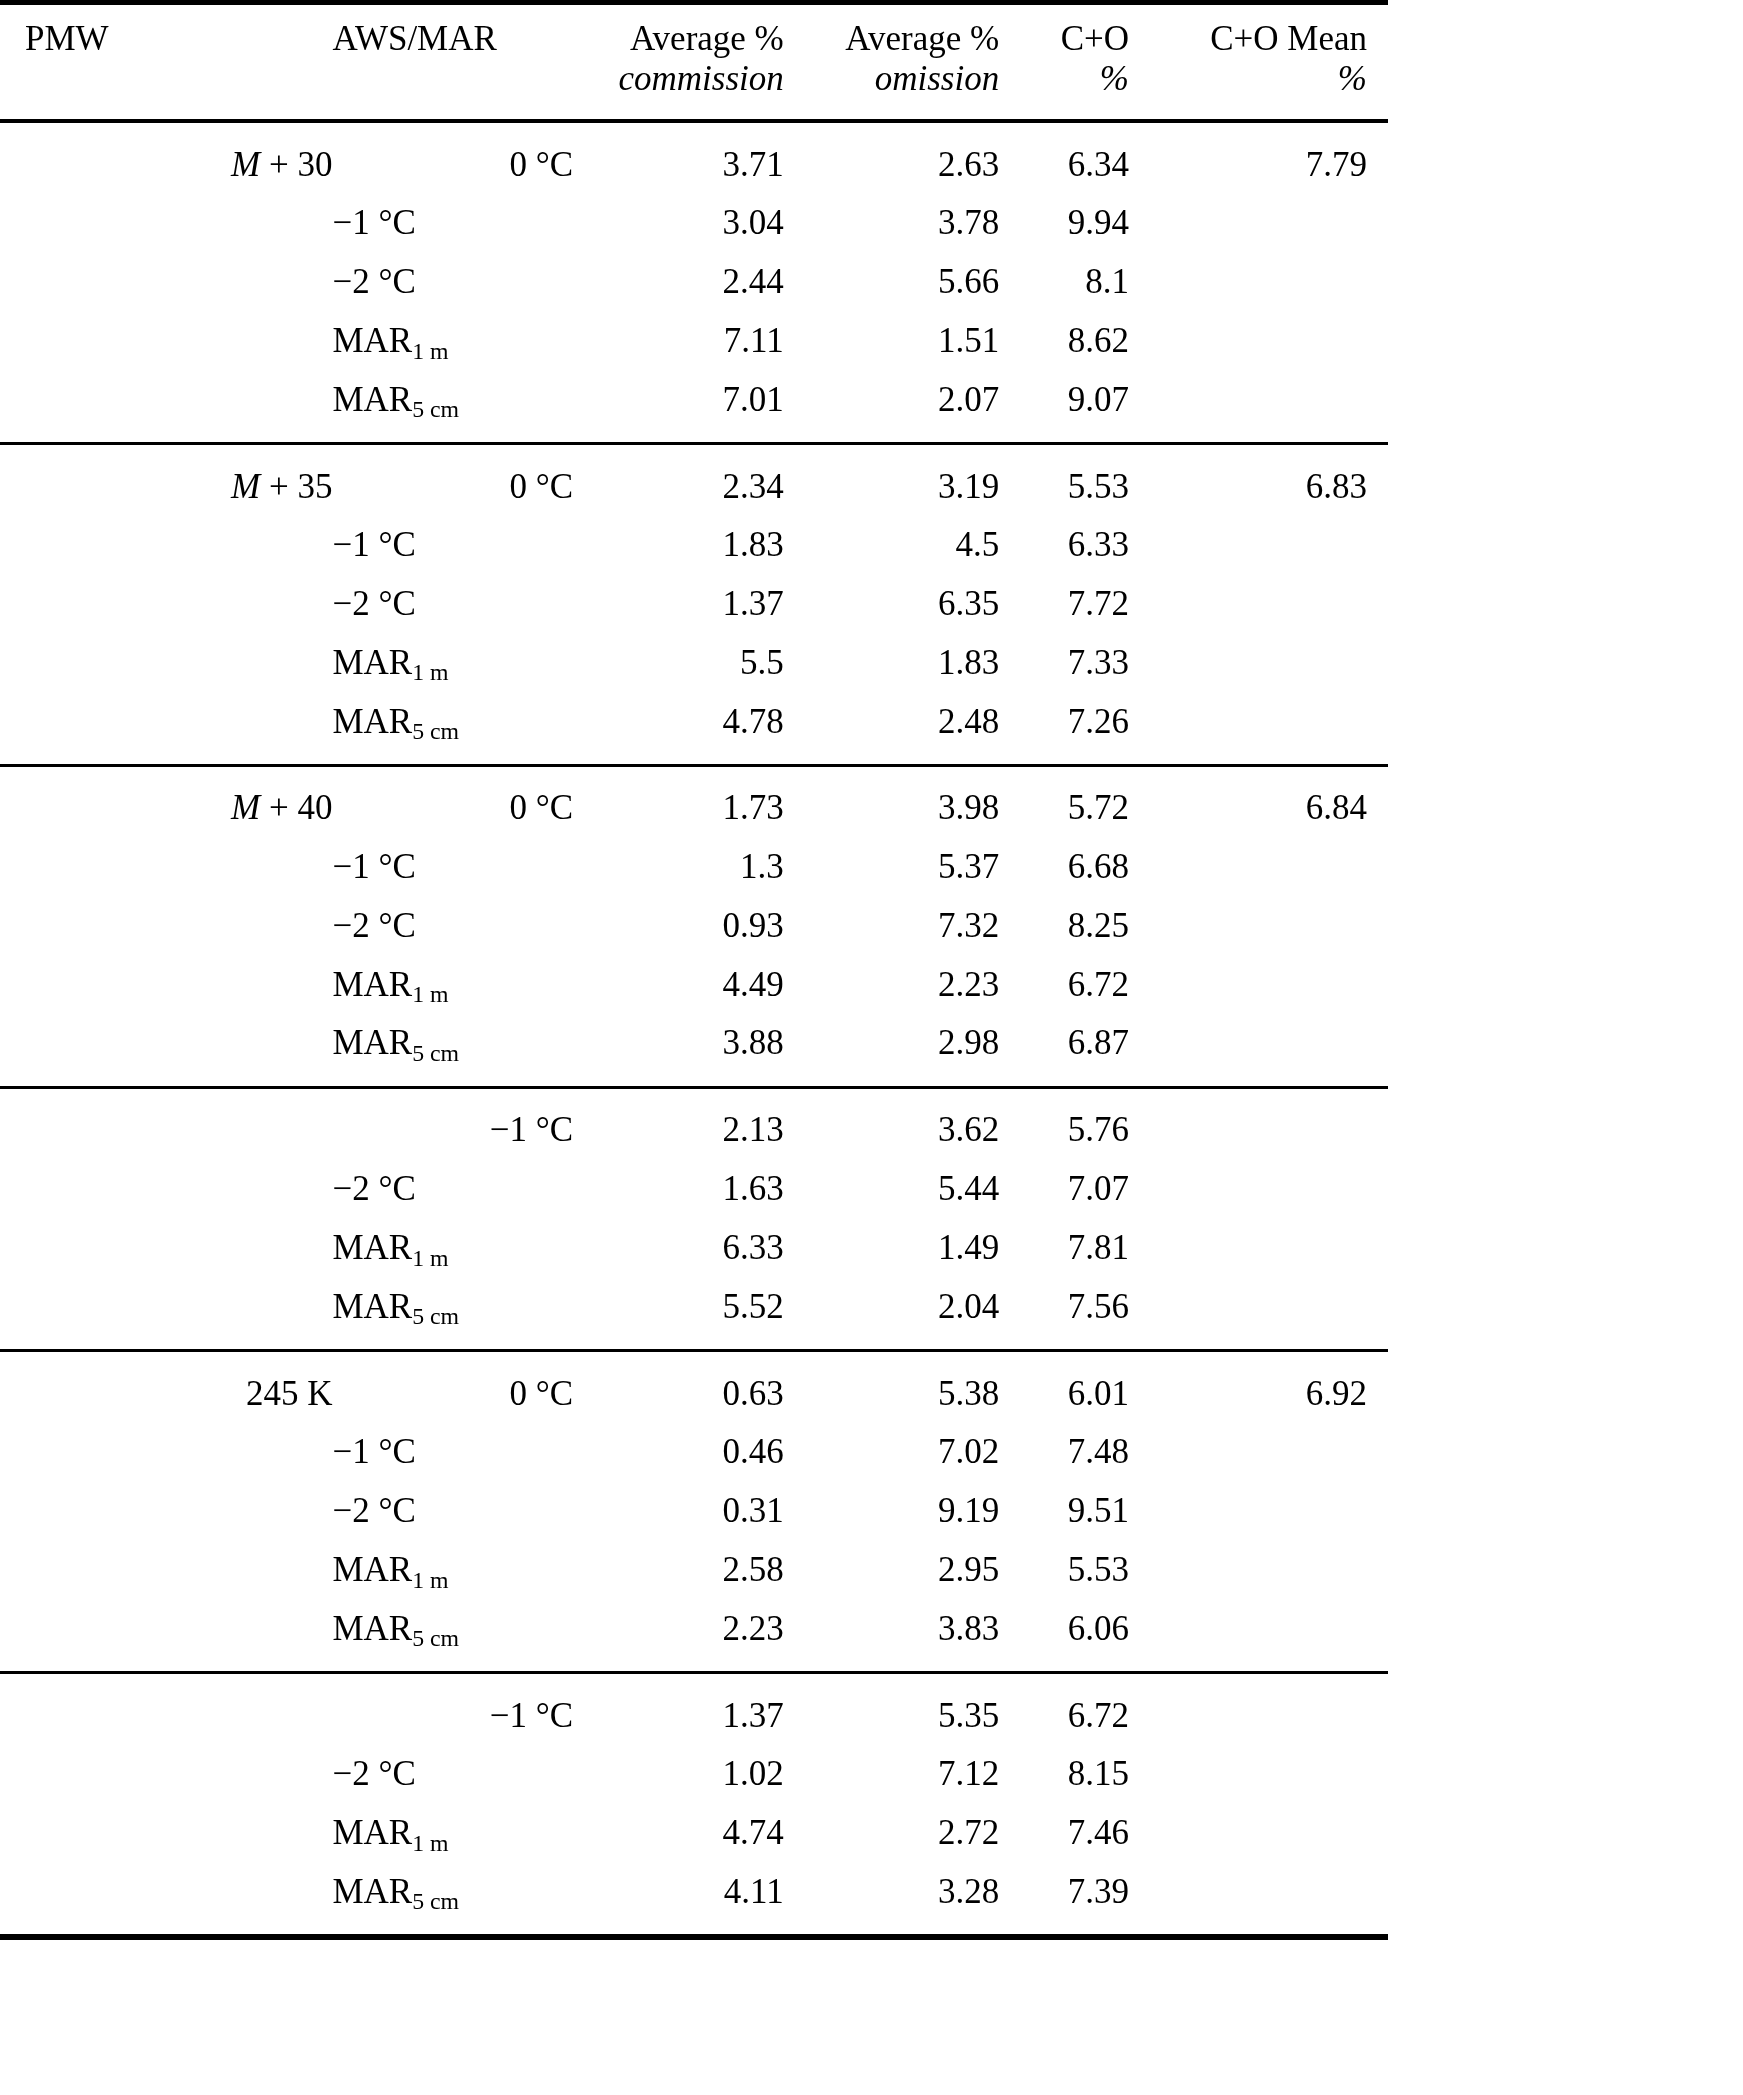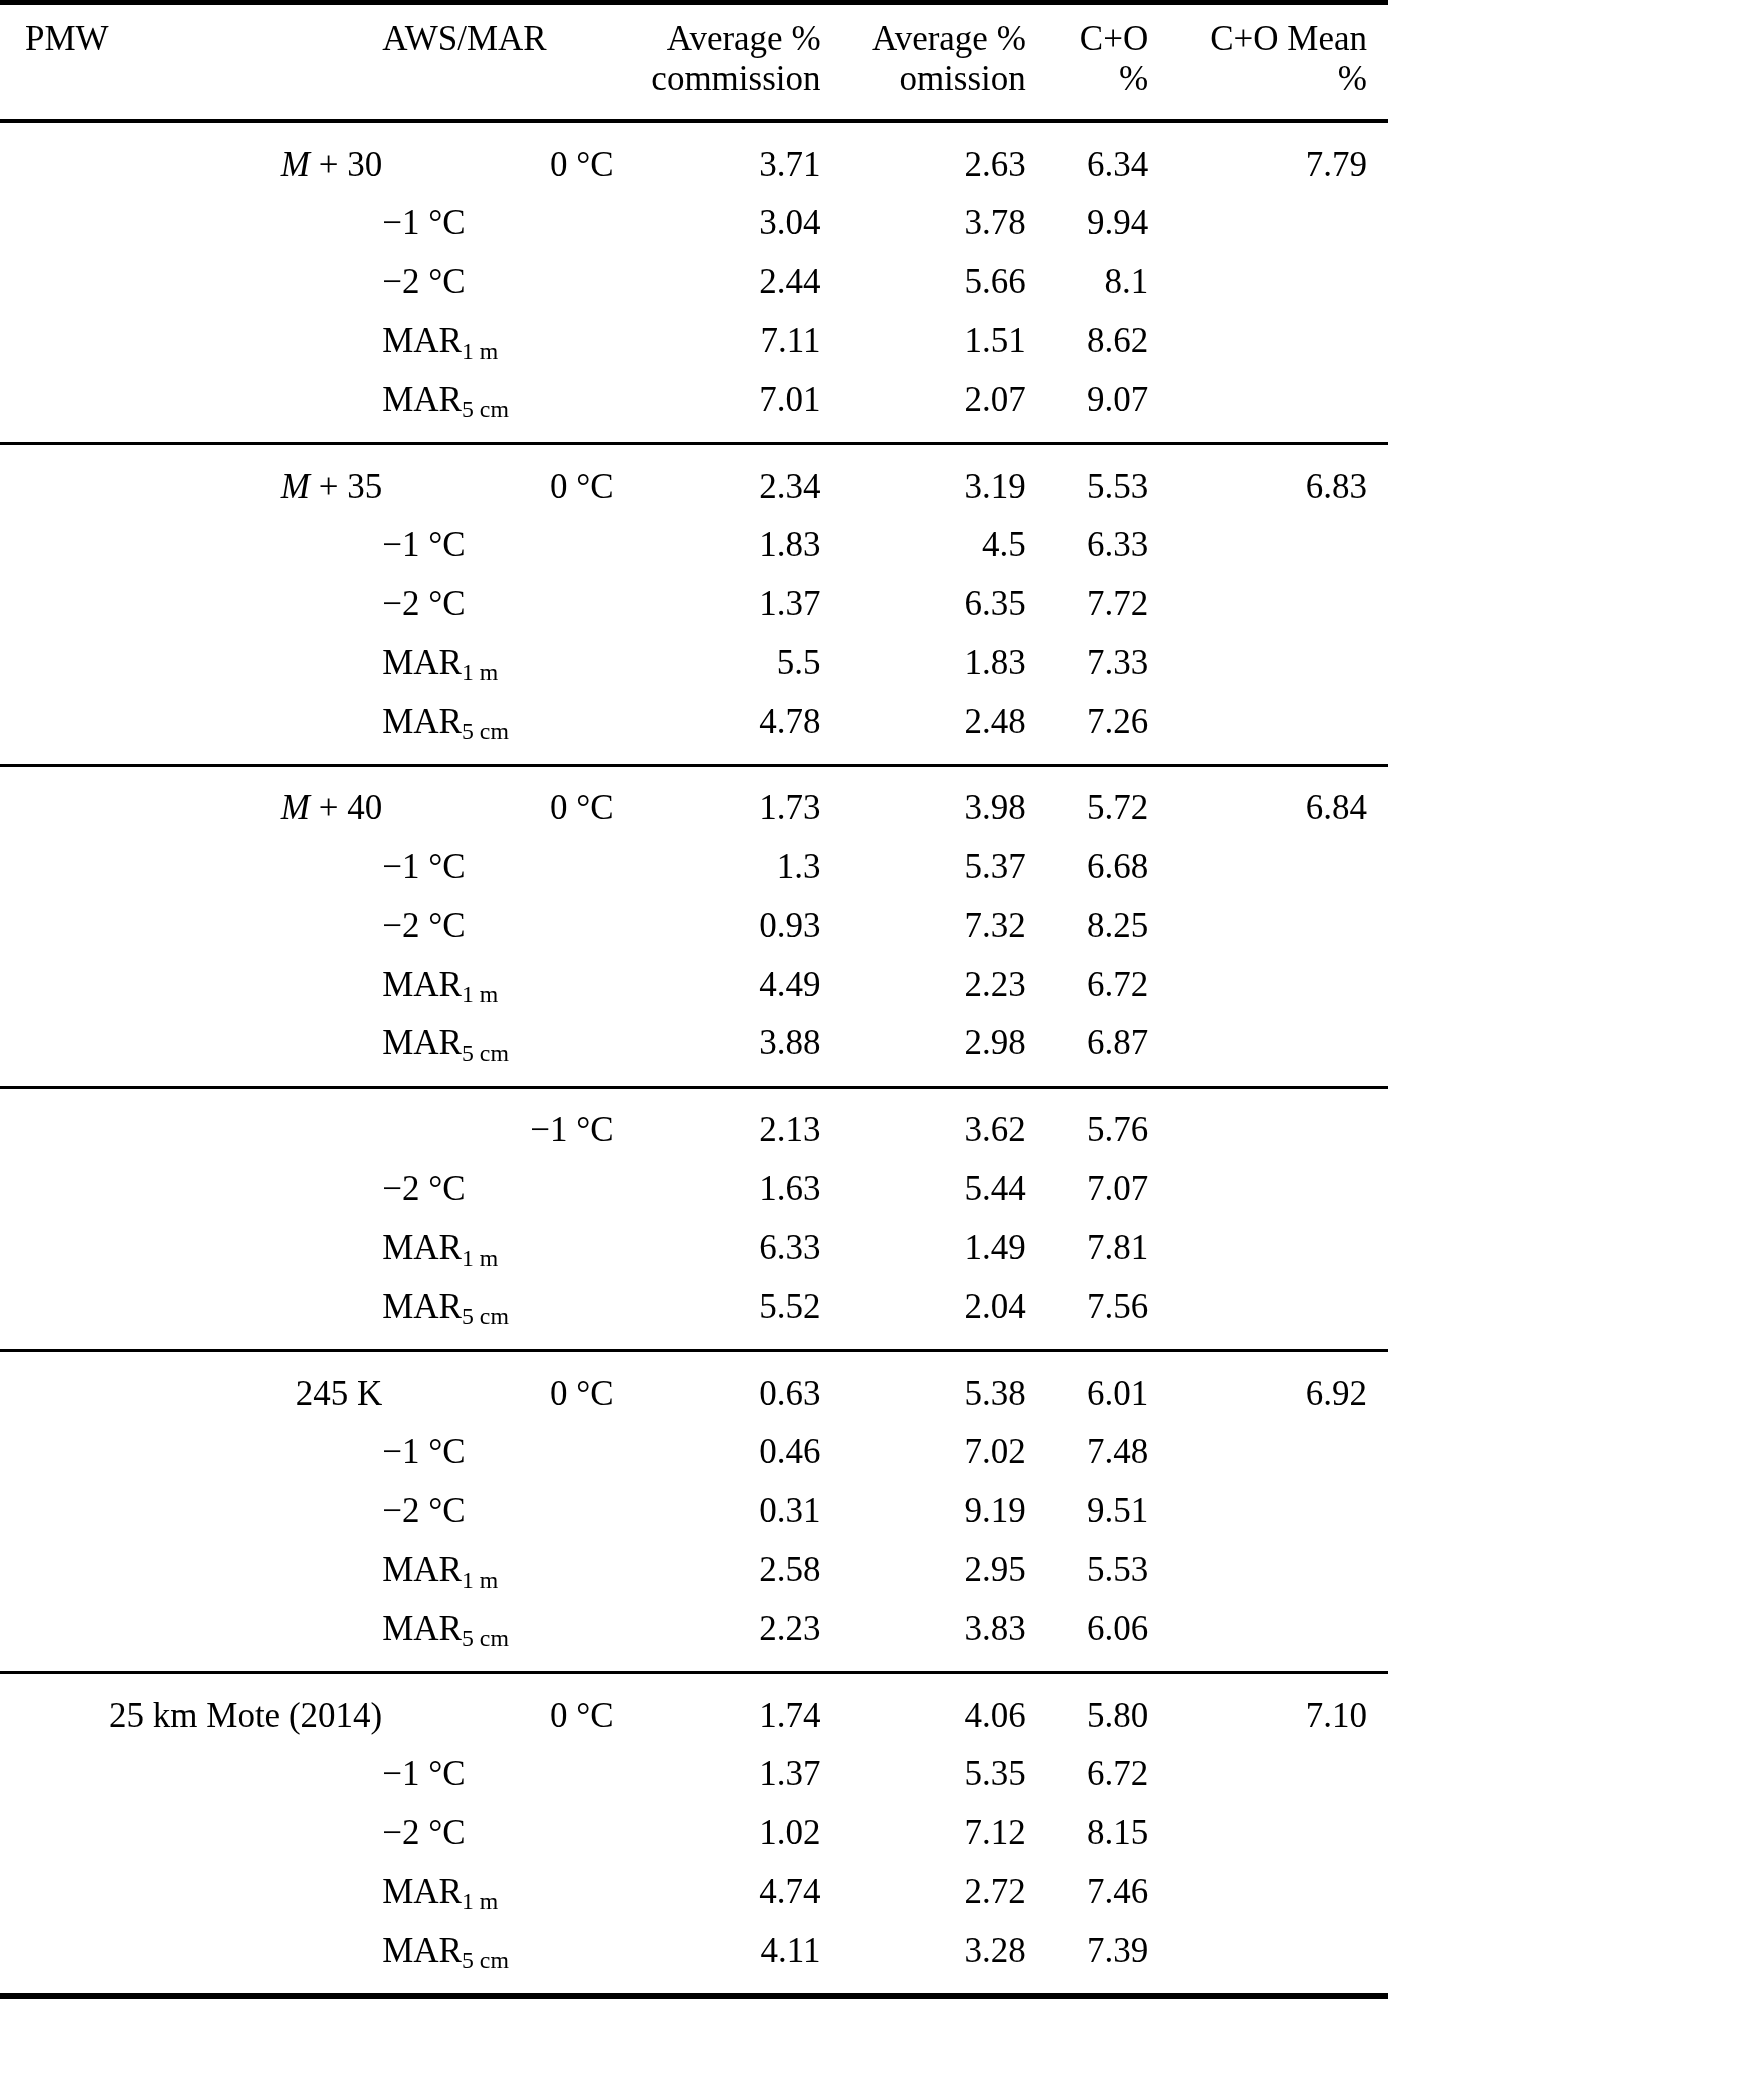--- a/index.html
+++ b/index.html
@@ -19,21 +19,21 @@
     border-bottom: 6.7px solid #000;
     font-size: 35px;
   }
   thead th {
     font-weight: normal;
     vertical-align: top;
     border-bottom: 4.2px solid #000;
     padding: 13.5px 0 20px 0;
     line-height: 1.15;
   }
-  thead th .h-line2 { min-height: 40px; }
+  thead th .h-line2 { min-height: 40px; font-style: italic; }
   tbody { border-top: 3.4px solid #000; }
   td {
     padding: 11px 0;
     line-height: 1.05;
     vertical-align: baseline;
     white-space: nowrap;
   }
   tbody tr:first-child td { padding-top: 23.6px; text-align: right; }
   tbody tr:last-child td { padding-bottom: 23.6px; }
   .col-left { text-align: left; }
@@ -287,28 +287,20 @@
         <td class="col-left pad-first"></td>
         <td class="col-left"><span>MAR</span><sub>5 cm</sub></td>
         <td class="num">2.23</td>
         <td class="num">3.83</td>
         <td class="num">6.06</td>
         <td class="num pad-last"></td>
       </tr>
     </tbody>
     <tbody>
       <tr>
-        <td class="col-left pad-first"><span class="pmw-italic"></span><span>25 km Mote (2014)</span></td>
-        <td class="col-left"><span>0 °C</span></td>
-        <td class="num">1.74</td>
-        <td class="num">4.06</td>
-        <td class="num">5.80</td>
-        <td class="num pad-last">7.10</td>
-      </tr>
-      <tr>
         <td class="col-left pad-first"></td>
         <td class="col-left"><span>−1 °C</span></td>
         <td class="num">1.37</td>
         <td class="num">5.35</td>
         <td class="num">6.72</td>
         <td class="num pad-last"></td>
       </tr>
       <tr>
         <td class="col-left pad-first"></td>
         <td class="col-left"><span>−2 °C</span></td>

